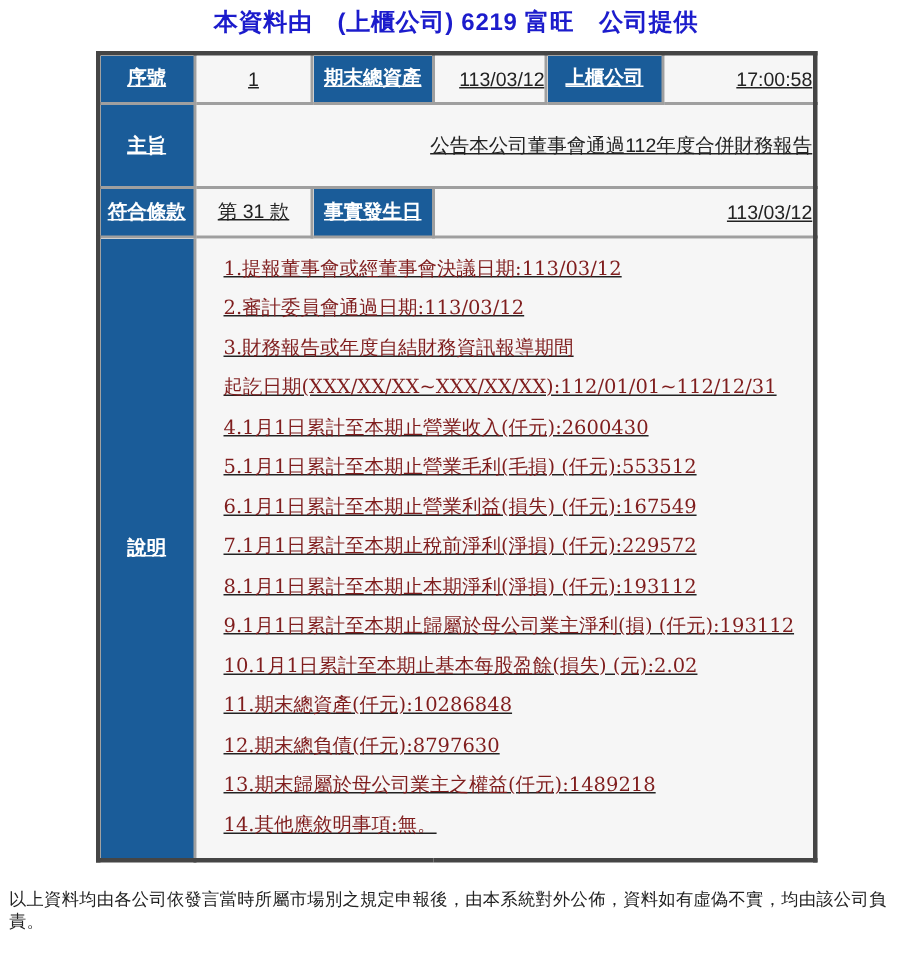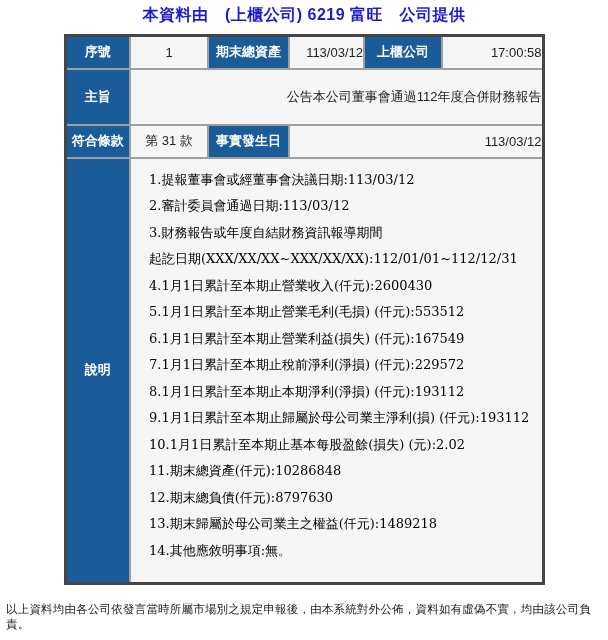--- a/index.html
+++ b/index.html
@@ -26,20 +26,21 @@
     table-layout: fixed;
     width: 478px;
     margin: 8px auto 0 auto;
     border: 3px solid #454545;
   }
   .ann-table th, .ann-table td {
     border: 2px solid #9f9f9f;
     font-size: 13px;
     padding: 0;
     overflow: hidden;
+    text-decoration: underline;
   }
   .ann-table th {
     background: var(--header-bg);
     color: #ffffff;
     font-weight: bold;
     text-align: center;
     vertical-align: middle;
   }
   .ann-table td {
     background: #f6f6f6;
@@ -47,23 +48,23 @@
     vertical-align: middle;
   }
   td.val-left { text-align: right; padding-left: 9px; }
   td.val-center { text-align: center; }
   tr.row-small { height: 33px; }
   tr.row-subject { height: 56px; }
   .desc-cell { vertical-align: top; }
   .desc-list {
     font-family: "DejaVu Serif", "Liberation Serif", serif;
     font-size: 13px;
-    color: #000000;
+    color: #7f1d1d;
     line-height: 26.5px;
-    padding: 8px 4px 18px 18px;
+    padding: 8px 4px 8px 18px;
   }
   .desc-line { white-space: nowrap; }
   .disclaimer {
     margin: 17px 4px 0 6px;
     font-size: 11.5px;
     color: #222222;
     letter-spacing: 0.2px;
   }
 </style>
 </head>

